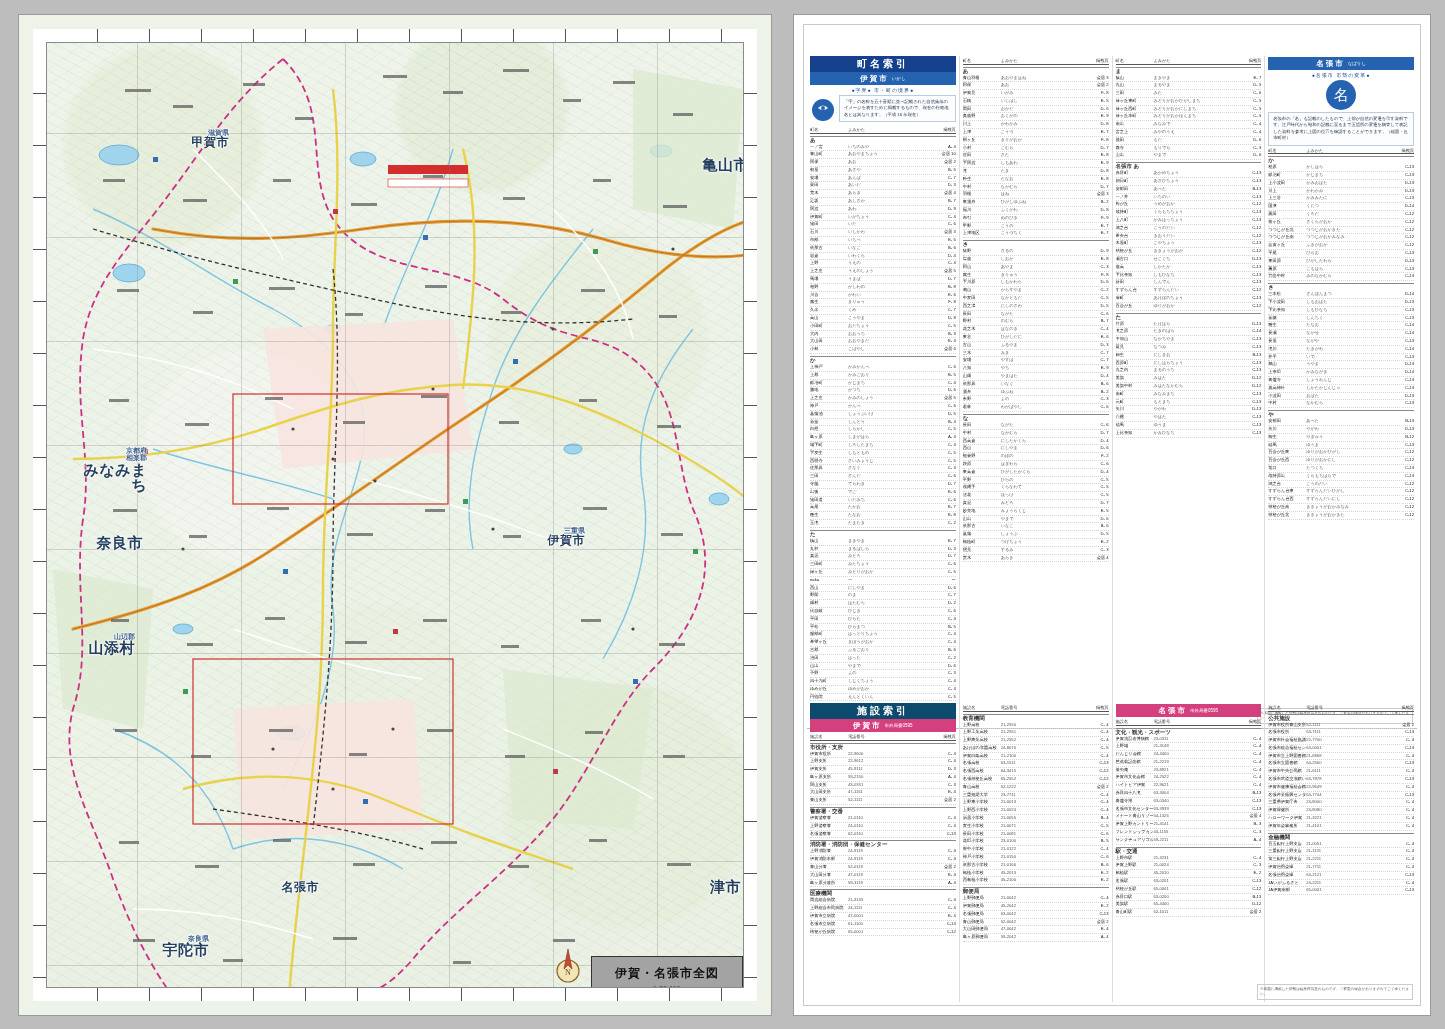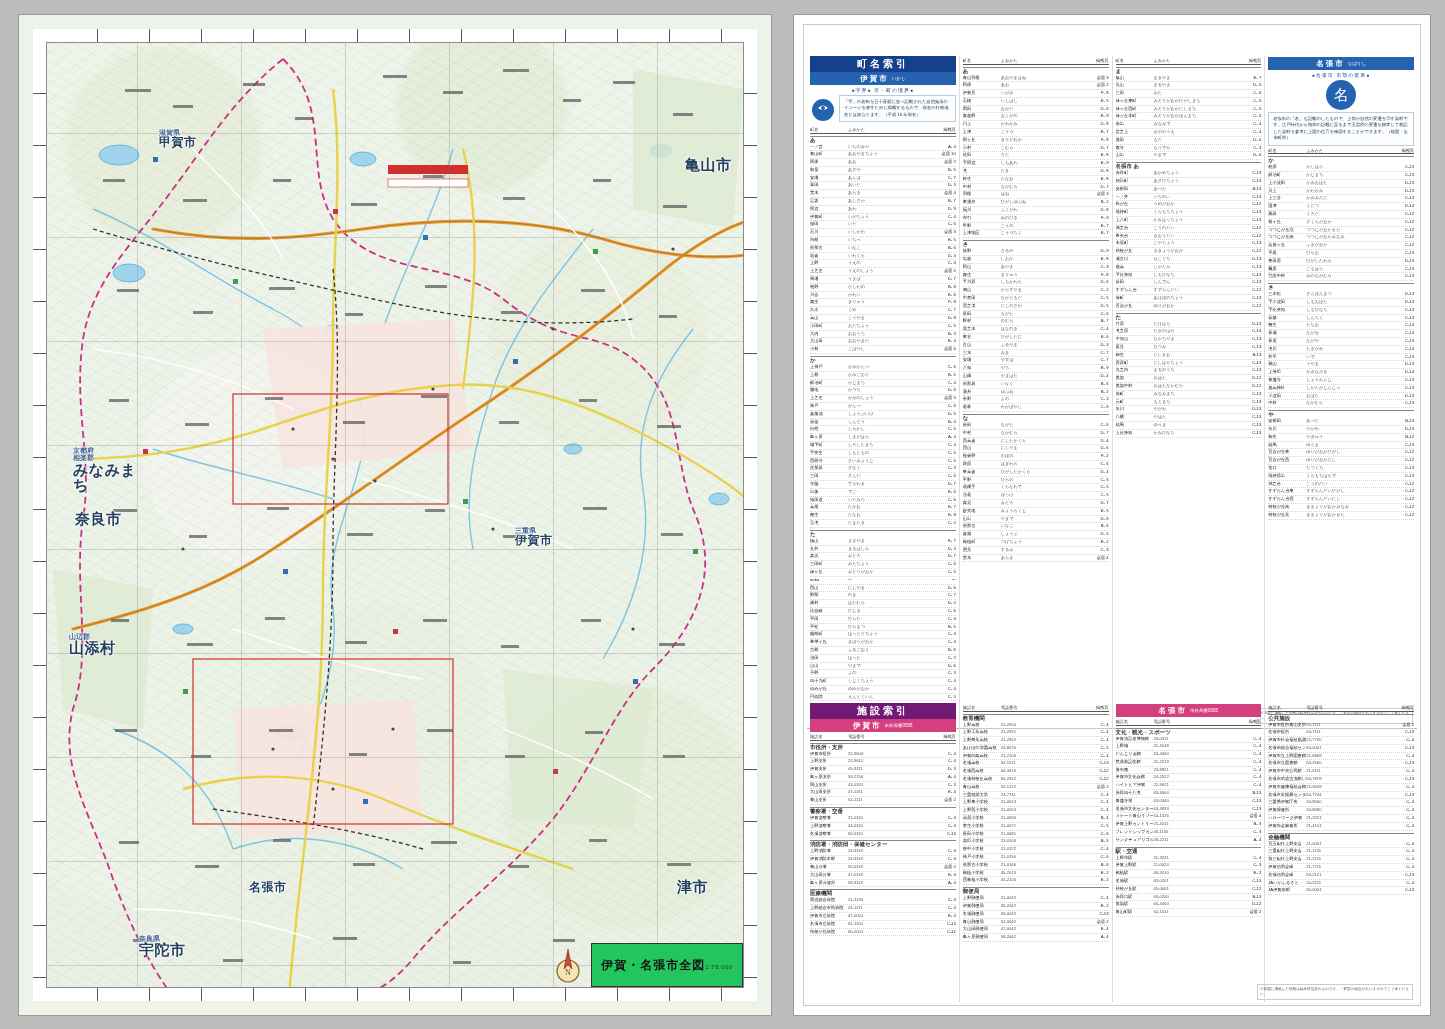--- a/index.html
+++ b/index.html
@@ -41,44 +41,44 @@
   .ruler.bottom{left:0;bottom:0;right:0;height:13px;border-top:1px solid #8a8a8a;}
   .ruler.left{left:0;top:0;bottom:0;width:13px;border-right:1px solid #8a8a8a;}
   .ruler.right{right:0;top:0;bottom:0;width:13px;border-left:1px solid #8a8a8a;}
   .tickrow{position:absolute;left:13px;right:13px;height:13px;
     background:repeating-linear-gradient(to right,#fff 0 1px,#fff 0 51px,#555 51px 52px);}
   .tickcol{position:absolute;top:13px;bottom:13px;width:13px;
     background:repeating-linear-gradient(to bottom,#fff 0 1px,#fff 0 51px,#555 51px 52px);}
 
   svg.mapart{position:absolute;inset:0;width:100%;height:100%;}
 
-  .citylabel{position:absolute;text-align:left;line-height:1.05;color:#24405f;font-weight:bold;
+  .citylabel{position:absolute;text-align:right;line-height:1.05;color:#24405f;font-weight:bold;
     text-shadow:0 0 2px #fff,0 0 2px #fff,0 0 3px #fff;pointer-events:none;}
   .citylabel .pref{font-size:7px;color:#3d6091;display:block;}
   .citylabel .nm{font-size:15px;display:block;letter-spacing:.5px;}
   .citylabel.big .nm{font-size:12px;}
 
-  .titlebox{position:absolute;right:14px;bottom:14px;width:150px;height:42px;background:#22c55e;border:1px solid #333;
-    display:flex;flex-direction:row;align-items:center;justify-content:center;}
+  .titlebox{position:absolute;right:14px;bottom:1px;width:150px;height:42px;background:#a3a3a3;border:1px solid #333;
+    display:flex;flex-direction:column;align-items:center;justify-content:center;}
   .titlebox .t{font-size:12px;font-weight:bold;color:#111;letter-spacing:1px;}
   .titlebox .s{font-size:6px;color:#333;margin-top:3px;letter-spacing:.5px;}
   .compass{position:absolute;right:172px;bottom:16px;width:34px;height:38px;}
 
   
   .idx-sheet{
     position:absolute;left:793px;top:14px;width:636px;height:1000px;background:#fff;border:1px solid #9a9a9a;overflow:hidden;
   }
   .idx-inner{position:absolute;left:9px;top:9px;right:9px;bottom:9px;border:1px solid #c9c9c9;}
   .panel{position:absolute;}
   .panel-town{left:3px;top:3px;right:3px;height:672px;border-bottom:1px solid #bbb;margin-top:28px;}
   .panel-fac{left:3px;top:678px;right:3px;bottom:3px;}
 
   .hdr{height:16px;display:flex;align-items:center;justify-content:center;color:#fff;font-size:10px;font-weight:bold;letter-spacing:3px;}
   .hdr.blue{background:#14408c;}
-  .hdr.pink{background:#701a75;text-align:center;}
+  .hdr.pink{background:#0c4a6e;text-align:center;}
 
   .citytab{height:13px;display:flex;align-items:center;justify-content:center;color:#fff;font-size:7.5px;font-weight:bold;letter-spacing:2px;}
   .citytab.blue{background:#2563b0;}
   .citytab.pink{background:#d4407e;}
   .citytab .ruby{font-size:4.5px;font-weight:normal;margin-left:3px;letter-spacing:0;}
 
   .note{border:1px solid #bcd;padding:3px 4px;font-size:4.3px;line-height:1.5;color:#234;background:#fbfdff;}
   .legend-line{font-size:5px;color:#14408c;text-align:center;letter-spacing:1px;margin:2px 0;}
 
   .cols{position:absolute;inset:0;display:flex;}
@@ -309,21 +309,21 @@
         <span class="nm">甲賀市</span>
       </div>
       <div class="citylabel" style="left:652px;top:128px;width:64px;">
         <span class="nm">亀山市</span>
       </div>
       <div class="citylabel" style="left:40px;top:418px;width:74px;">
         <span class="pref">京都府</span>
         <span class="pref">相楽郡</span>
         <span class="nm">みなみまち</span>
       </div>
-      <div class="citylabel" style="left:42px;top:482px;width:68px;">
+      <div class="citylabel" style="left:42px;top:506px;width:68px;">
         <span class="nm">奈良市</span>
       </div>
       <div class="citylabel big" style="left:482px;top:498px;width:70px;">
         <span class="pref">三重県</span>
         <span class="nm">伊賀市</span>
       </div>
       <div class="citylabel" style="left:36px;top:604px;width:66px;">
         <span class="pref">山辺郡</span>
         <span class="nm">山添村</span>
       </div>

